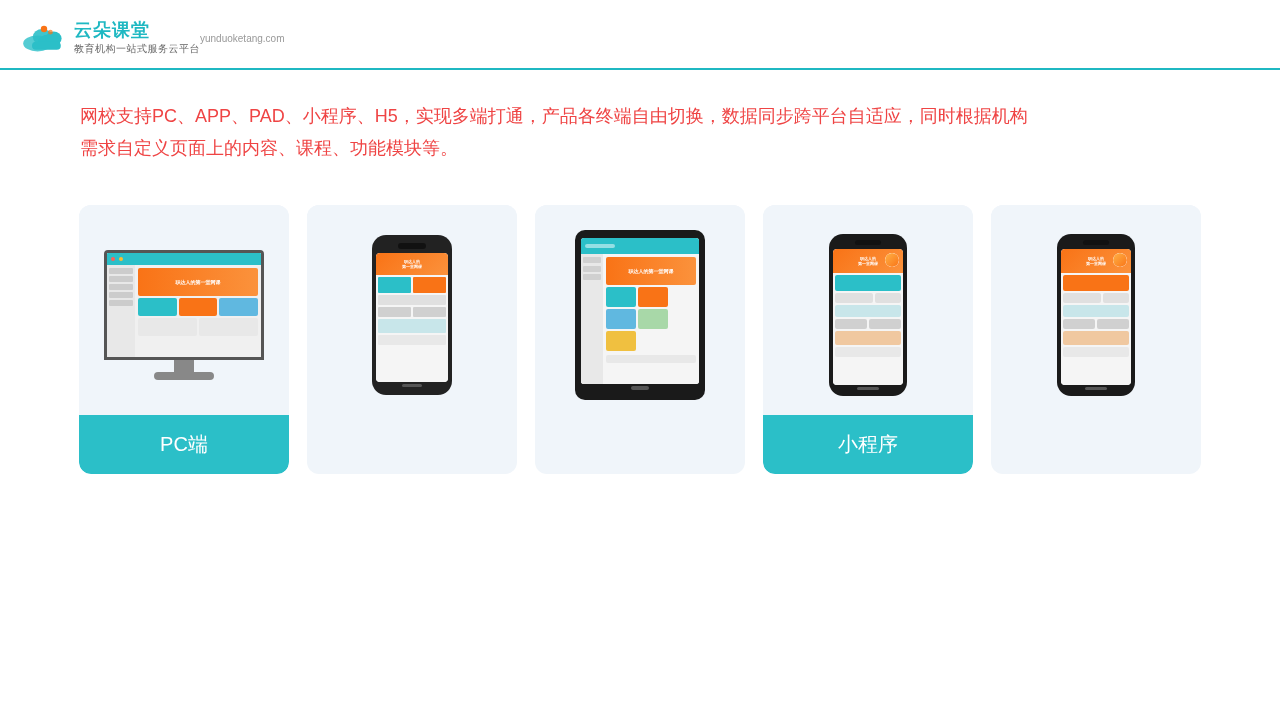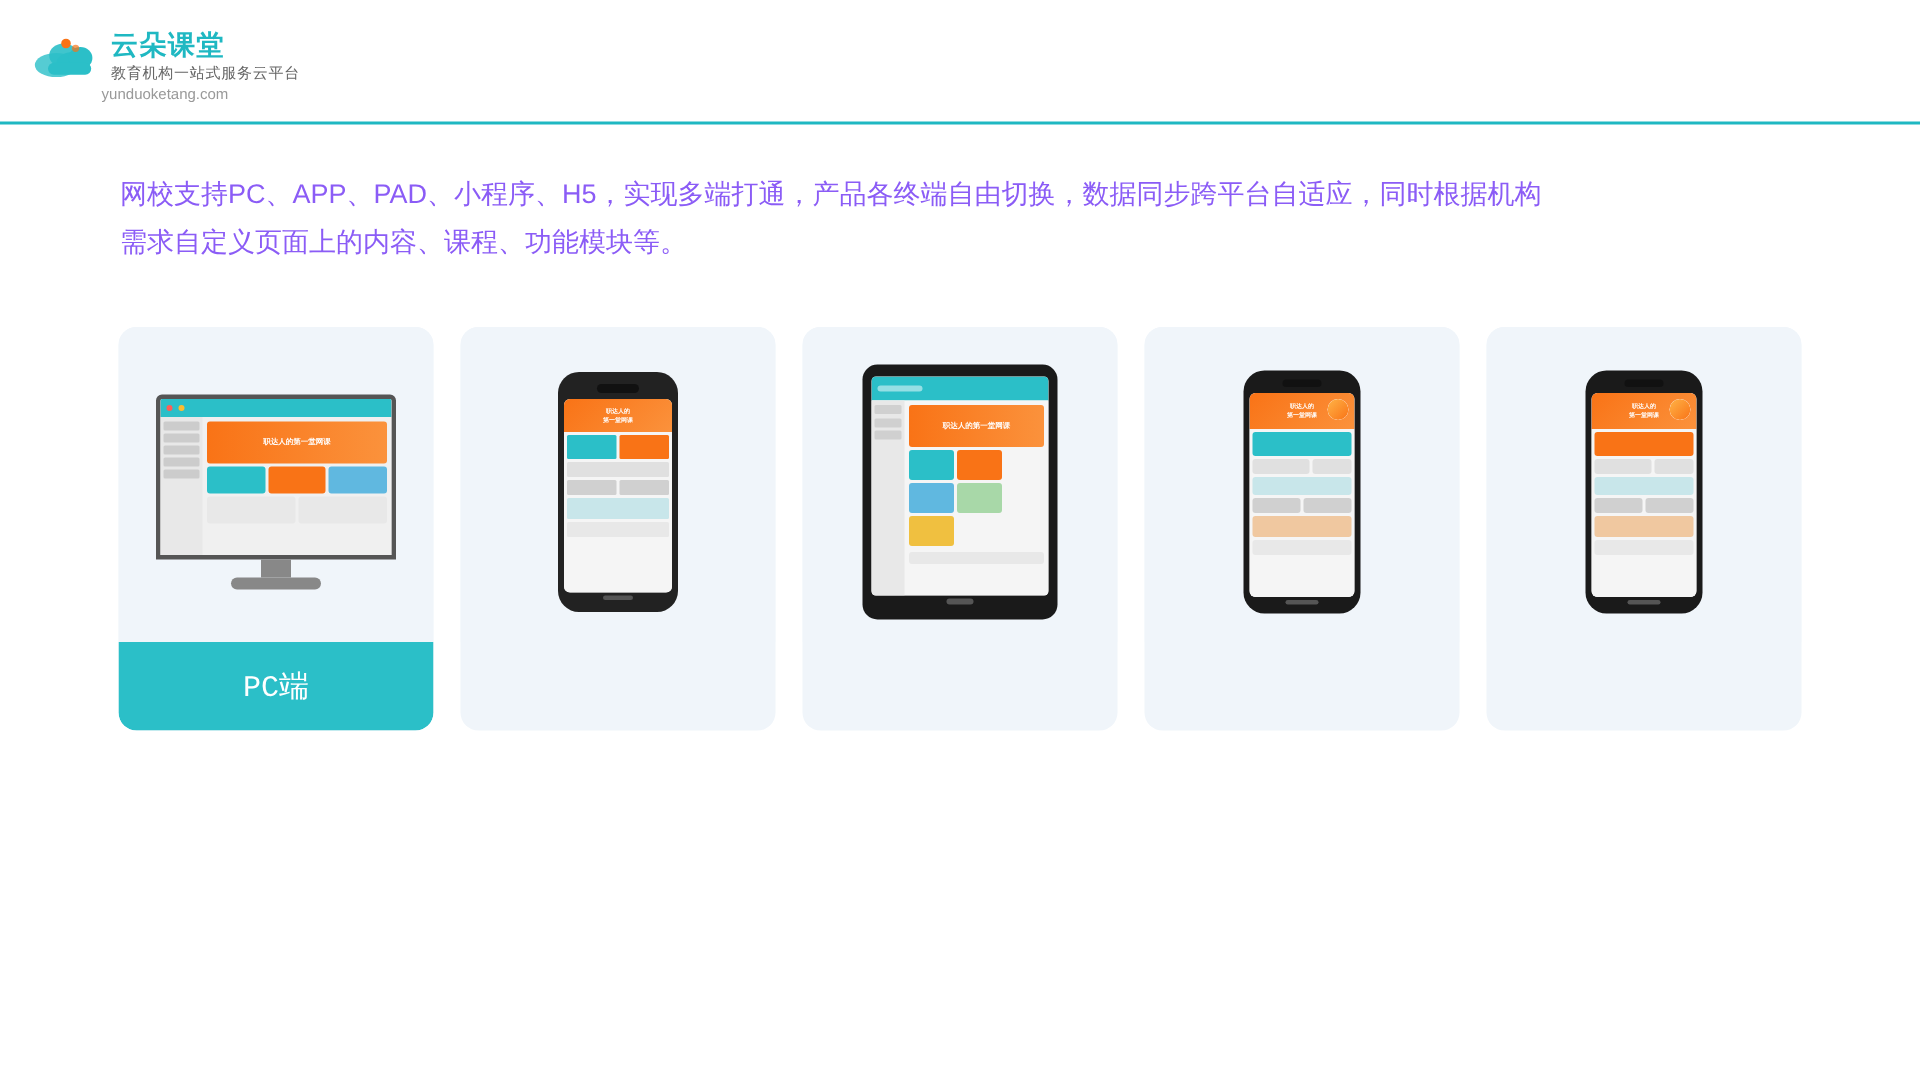--- a/index.html
+++ b/index.html
@@ -32,21 +32,21 @@
       border-bottom: 28px solid transparent;
       border-left: 46px solid #1fb8c2;
     }
     .page-title {
       font-size: 28px;
       font-weight: bold;
       color: #333;
     }
     .header-right {
       display: flex;
-      flex-direction: column;
+      flex-direction: row;
       align-items: center;
     }
     .brand-logo {
       display: flex;
       align-items: center;
       gap: 6px;
     }
     .cloud-icon-svg {
       width: 48px;
       height: 32px;
@@ -69,31 +69,30 @@
     .brand-url {
       font-size: 10px;
       color: #999;
       margin-top: 2px;
     }
 
     
     .description {
       padding: 30px 80px 20px 80px;
       font-size: 18px;
-      color: #8b5cf6;
+      color: #ef4444;
       line-height: 1.8;
     }
 
     
     .cards-section {
       display: flex;
       justify-content: center;
       gap: 18px;
       padding: 20px 60px;
-      font-family: Liberation Mono, monospace;
     }
 
     .card {
       background: #f0f5fa;
       border-radius: 12px;
       width: 210px;
       display: flex;
       flex-direction: column;
       align-items: center;
       overflow: hidden;
@@ -581,20 +580,21 @@
               <div class="smartphone-block" style="background:#f0c8a0;flex:1;height:14px;"></div>
             </div>
             <div class="smartphone-row">
               <div class="smartphone-block" style="background:#e8e8e8;flex:1;height:10px;"></div>
             </div>
           </div>
         </div>
         <div class="smartphone-home-bar"></div>
       </div>
     </div>
+    <div class="card-label">小程序</div>
   </div>
 
   <div class="card">
     <div class="card-image-area">
       <div class="smartphone-mockup">
         <div class="smartphone-notch"></div>
         <div class="smartphone-screen">
           <div class="smartphone-top">
             <span class="smartphone-top-text">职达人的<br>第一堂网课</span>
             <div class="smartphone-avatar">

